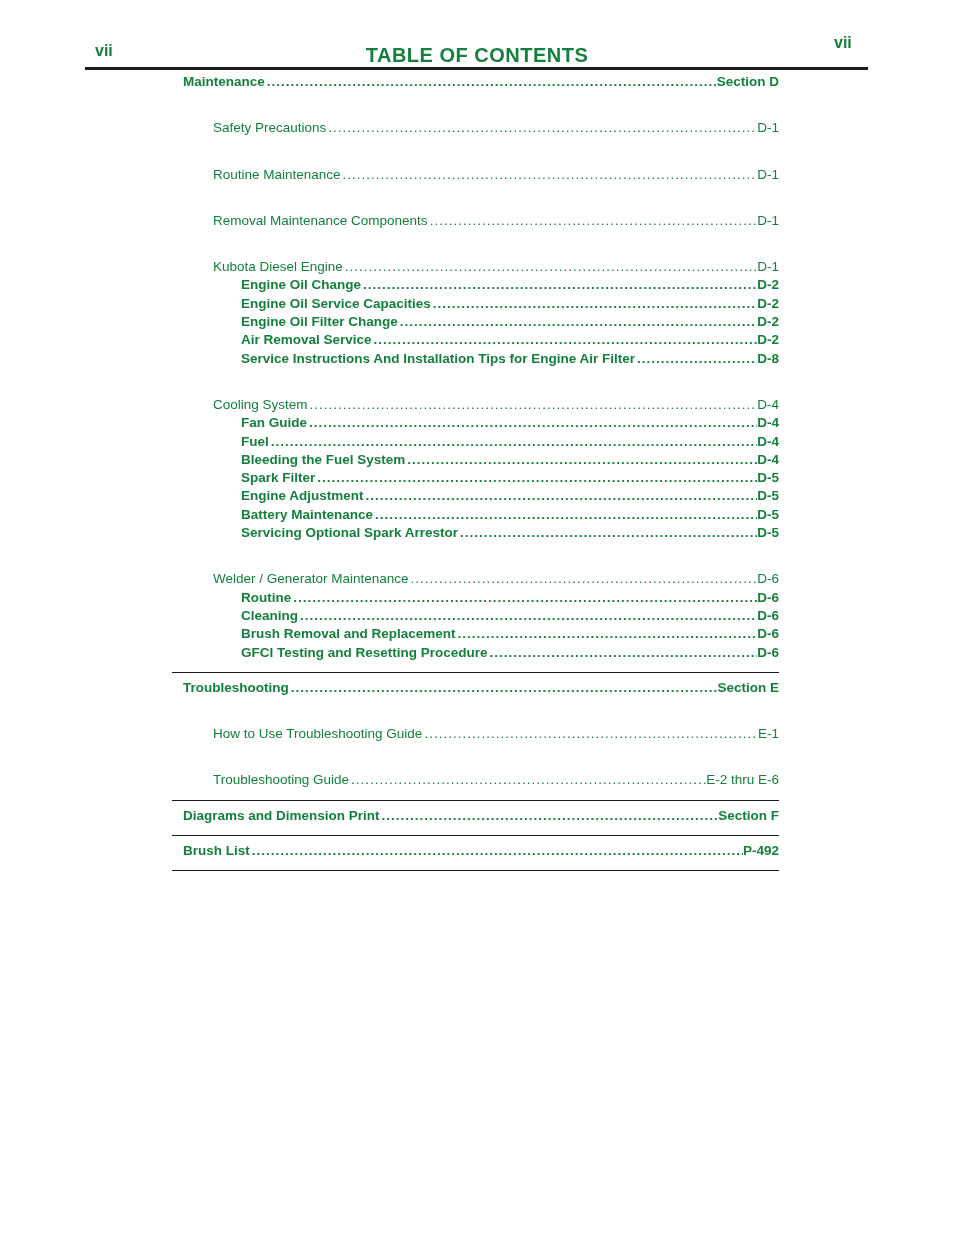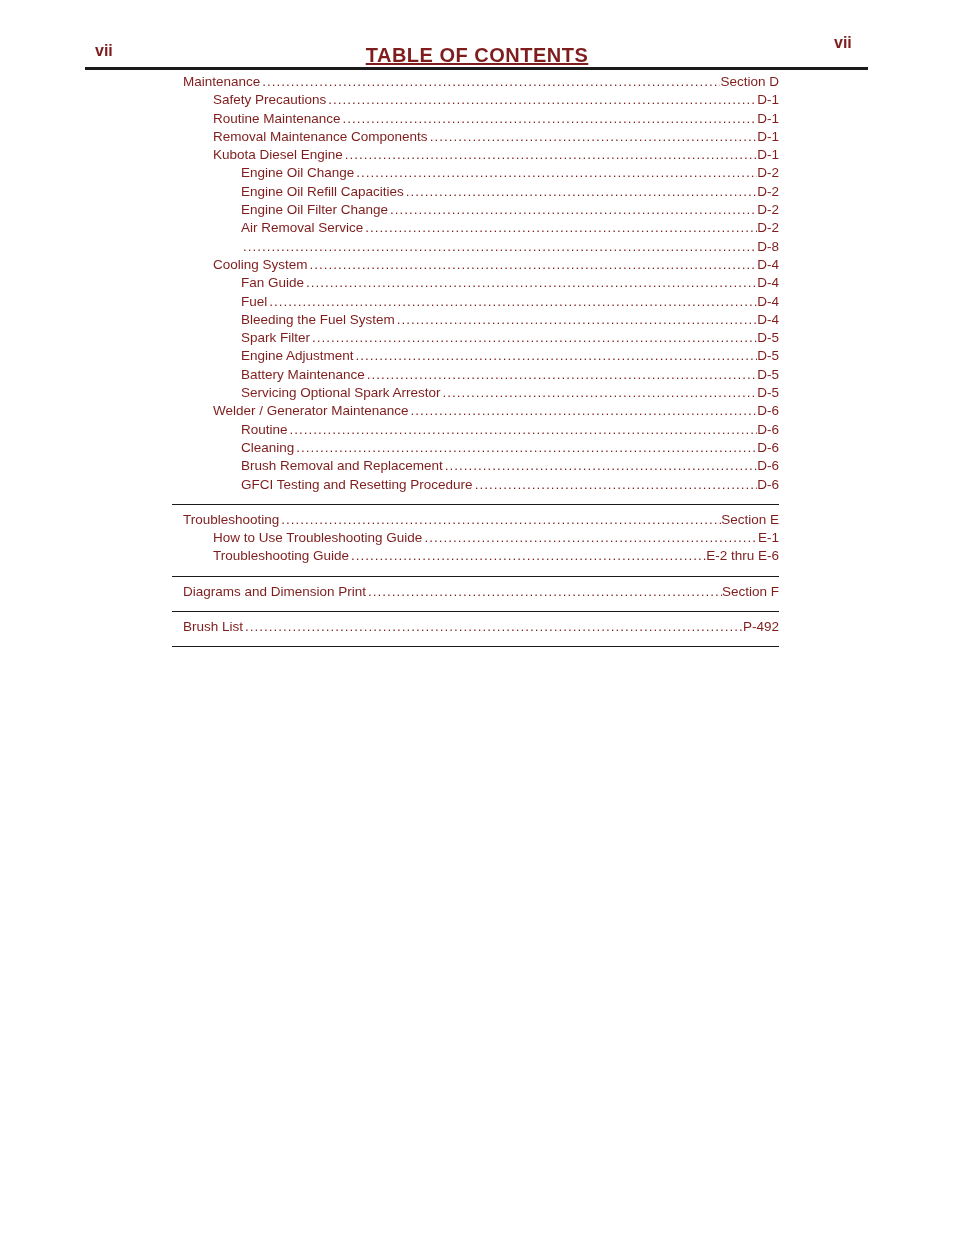--- a/index.html
+++ b/index.html
@@ -6,21 +6,21 @@
     margin: 0;
     padding: 0;
     background: #ffffff;
   }
   .page {
     position: relative;
     width: 954px;
     height: 1235px;
     background: #ffffff;
     font-family: "Liberation Sans", "DejaVu Sans", sans-serif;
-    color: #7f1d1d;
+    color: #15803d;
     overflow: hidden;
   }
   .folio-left {
     position: absolute;
     left: 95px;
     top: 42px;
     font-size: 16px;
     font-weight: bold;
   }
   .folio-right {
@@ -32,21 +32,20 @@
   }
   .doc-title {
     position: absolute;
     left: 0;
     right: 0;
     top: 44px;
     text-align: center;
     font-size: 20px;
     font-weight: bold;
     letter-spacing: 0.5px;
-    text-decoration: underline;
   }
   .thick-rule {
     position: absolute;
     left: 85px;
     top: 67px;
     width: 783px;
     height: 3px;
     background: #1b1b1b;
   }
   .toc {
@@ -56,24 +55,24 @@
     width: 607px;
   }
   .toc-row {
     display: flex;
     align-items: baseline;
     height: 18.3px;
     font-size: 13.5px;
     line-height: 18.3px;
     white-space: nowrap;
   }
-  .toc-row.bold { font-weight: normal; }
+  .toc-row.bold { font-weight: bold; }
   .toc-row.lvl0 { padding-left: 11px; }
-  .toc-row.lvl1 { padding-left: 41px; }
-  .toc-row.lvl2 { padding-left: 69px; }
+  .toc-row.lvl1 { padding-left: 41px; margin-top: 28px; }
+  .toc-row.lvl2 { padding-left: 69px; font-weight: bold; }
   .toc-label { flex: 0 0 auto; }
   .toc-dots {
     flex: 1 1 auto;
     overflow: hidden;
     margin-left: 2px;
     letter-spacing: 1px;
   }
   .toc-page { flex: 0 0 auto; }
   .toc-divider {
     border: none;
@@ -116,35 +115,36 @@
         <span class="toc-label">Kubota Diesel Engine</span>
         <span class="toc-dots">................................................................................................................................................................................................................................................................................................................................................................................................................</span>
         <span class="toc-page">D-1</span>
       </div>
       <div class="toc-row lvl2">
         <span class="toc-label">Engine Oil Change</span>
         <span class="toc-dots">................................................................................................................................................................................................................................................................................................................................................................................................................</span>
         <span class="toc-page">D-2</span>
       </div>
       <div class="toc-row lvl2">
-        <span class="toc-label">Engine Oil Refill Capacities</span>
+        <span class="toc-label">Engine Oil Service Capacities</span>
         <span class="toc-dots">................................................................................................................................................................................................................................................................................................................................................................................................................</span>
         <span class="toc-page">D-2</span>
       </div>
       <div class="toc-row lvl2">
         <span class="toc-label">Engine Oil Filter Change</span>
         <span class="toc-dots">................................................................................................................................................................................................................................................................................................................................................................................................................</span>
         <span class="toc-page">D-2</span>
       </div>
       <div class="toc-row lvl2">
         <span class="toc-label">Air Removal Service</span>
         <span class="toc-dots">................................................................................................................................................................................................................................................................................................................................................................................................................</span>
         <span class="toc-page">D-2</span>
       </div>
       <div class="toc-row lvl2">
+        <span class="toc-label">Service Instructions And Installation Tips for Engine Air Filter</span>
         <span class="toc-dots">................................................................................................................................................................................................................................................................................................................................................................................................................</span>
         <span class="toc-page">D-8</span>
       </div>
       <div class="toc-row lvl1">
         <span class="toc-label">Cooling System</span>
         <span class="toc-dots">................................................................................................................................................................................................................................................................................................................................................................................................................</span>
         <span class="toc-page">D-4</span>
       </div>
       <div class="toc-row lvl2">
         <span class="toc-label">Fan Guide</span>

